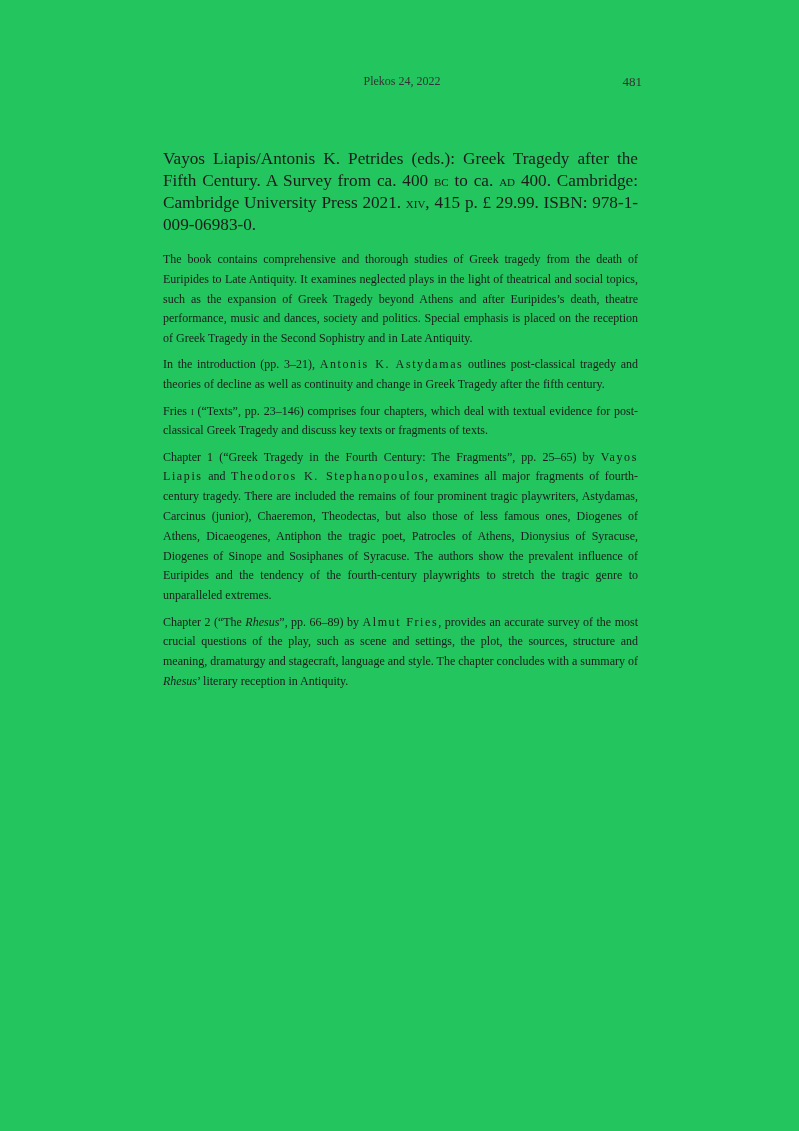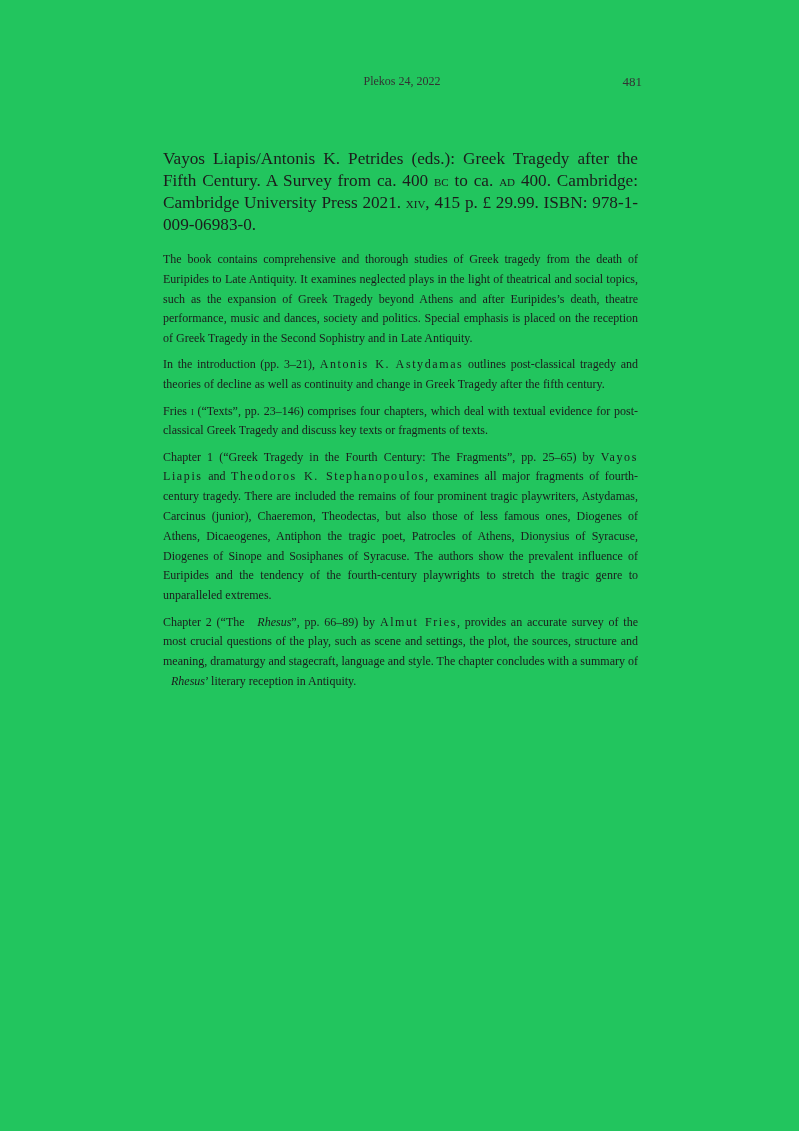--- a/index.html
+++ b/index.html
@@ -6,21 +6,21 @@
   body { width:799px; height:1131px; position:relative; overflow:hidden; }
   .page { position:absolute; left:0; top:0; width:799px; height:1131px; background:#22c55e; color:#1c1c1c; font-family:"Liberation Serif","DejaVu Serif",serif; }
   .running-head { position:absolute; top:74px; left:162px; width:480px; font-size:12px; color:#333; }
   .running-head .journal { position:absolute; left:0; right:0; text-align:center; }
   .running-head .pageno { position:absolute; right:0; font-size:13px;font-family:Liberation Serif, serif; }
   .citation { position:absolute; left:163px; top:148px; width:475px; font-size:17.2px; line-height:22px; text-align:justify; hyphens:manual; }
   .body { position:absolute; left:163px; top:250px; width:475px; font-size:12px; line-height:19.8px; text-align:justify; }
   .body p { margin:0 0 6.5px 0; }
   .sc { font-variant:small-caps; font-size:0.95em; }
   .spaced { letter-spacing:1.6px; }
-  em { font-style:italic;margin-left:8px; }
+  em { font-style:italic; }
 </style>
 </head>
 <body>
 
 <div class="page">
 
   <div class="running-head">
     <span class="journal">Plekos 24, 2022</span>
     <span class="pageno">481</span>
   </div>

